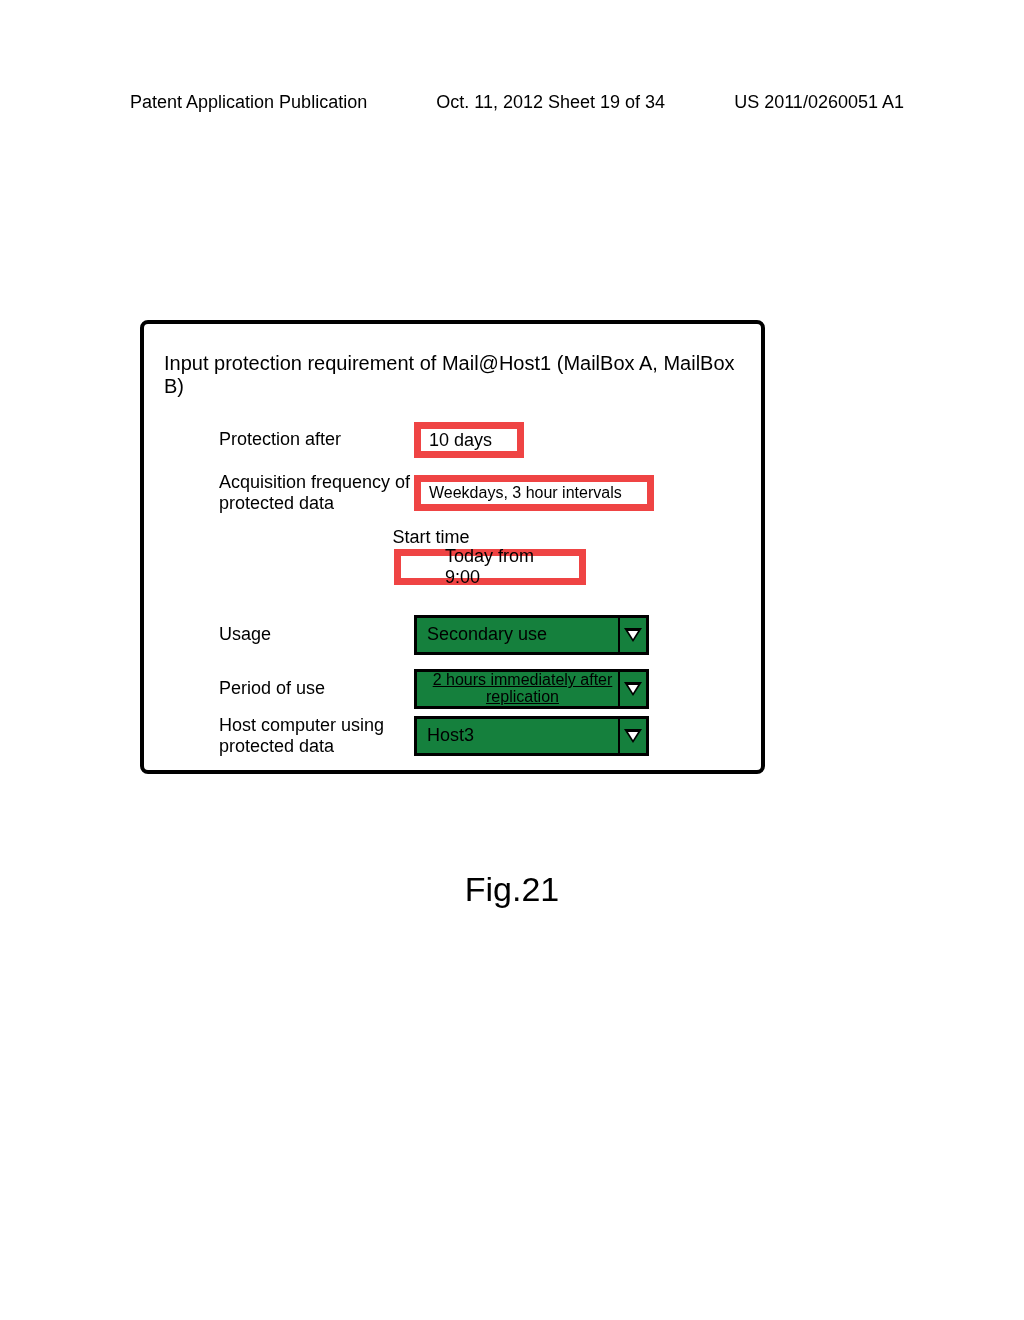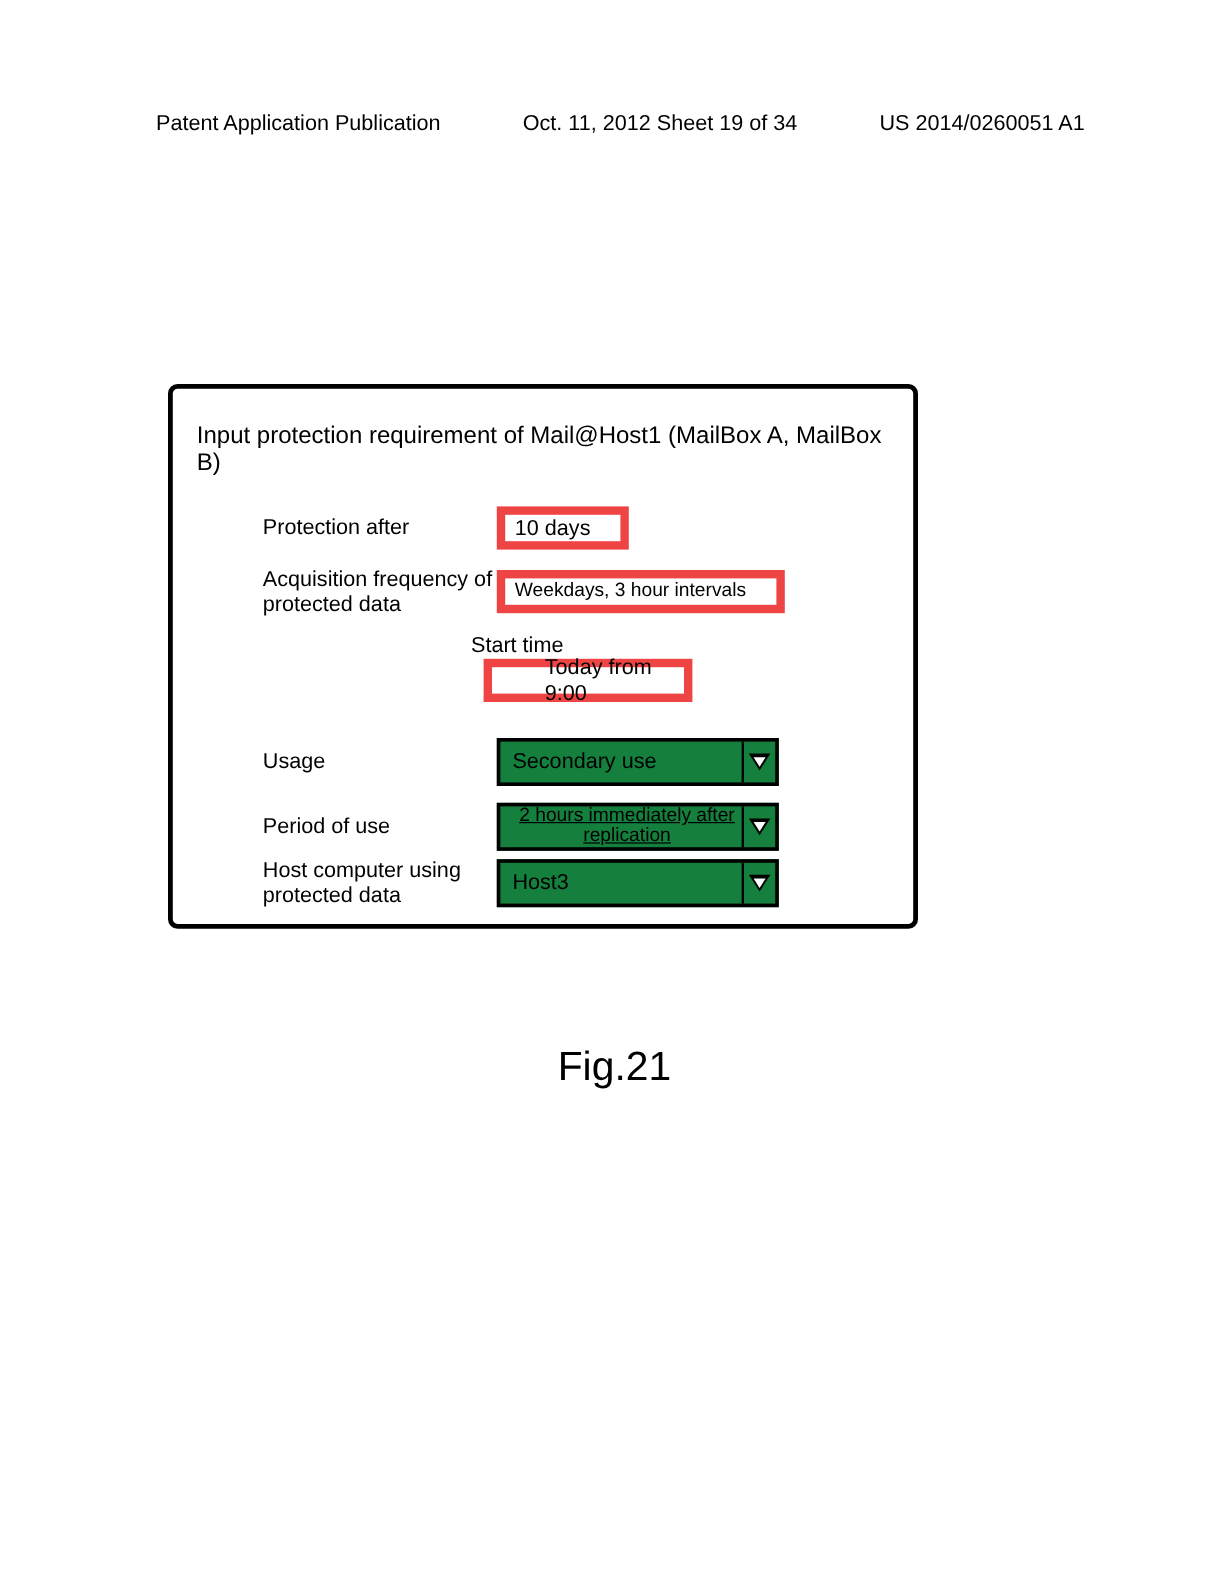--- a/index.html
+++ b/index.html
@@ -75,21 +75,21 @@
       align-items: center;
       border: 7px solid #ef4444;
       height: 36px;
       padding: 0 8px;
       font-size: 18px;
       min-width: 100px;
       background: white;
     }
     .text-field.wf1 { width: 110px; }
     .text-field.wf2 { width: 240px; font-size: 16px;}
-    .text-field.wf3 { width: 174px; padding-left: 44px; }
+    .text-field.wf3 { width: 192px; padding-left: 44px; }
     .dropdown {
       display: inline-flex;
       align-items: center;
       border: 3px solid black;
       height: 40px;
       padding: 0 0 0 10px;
       font-size: 18px;
       width: 235px;
       position: relative;
       background: #15803d;
@@ -157,21 +157,21 @@
       text-align: center;
       font-size: 34px;
     }
   </style>
 </head>
 <body>
 
 <div class="page-header">
   <span class="header-left">Patent Application Publication</span>
   <span class="header-center">Oct. 11, 2012  Sheet 19 of 34</span>
-  <span class="header-right">US 2014/0260051 A1</span>
+  <span class="header-right">US 2011/0260051 A1</span>
 </div>
 
 <div class="dialog-container">
   <div class="dialog-title">Input protection requirement of Mail@Host1 (MailBox A, MailBox B)</div>
 
   <div class="form-area">
 
     <div class="form-row">
       <div class="form-label">Protection after</div>
       <div class="text-field wf1">10 days</div>

